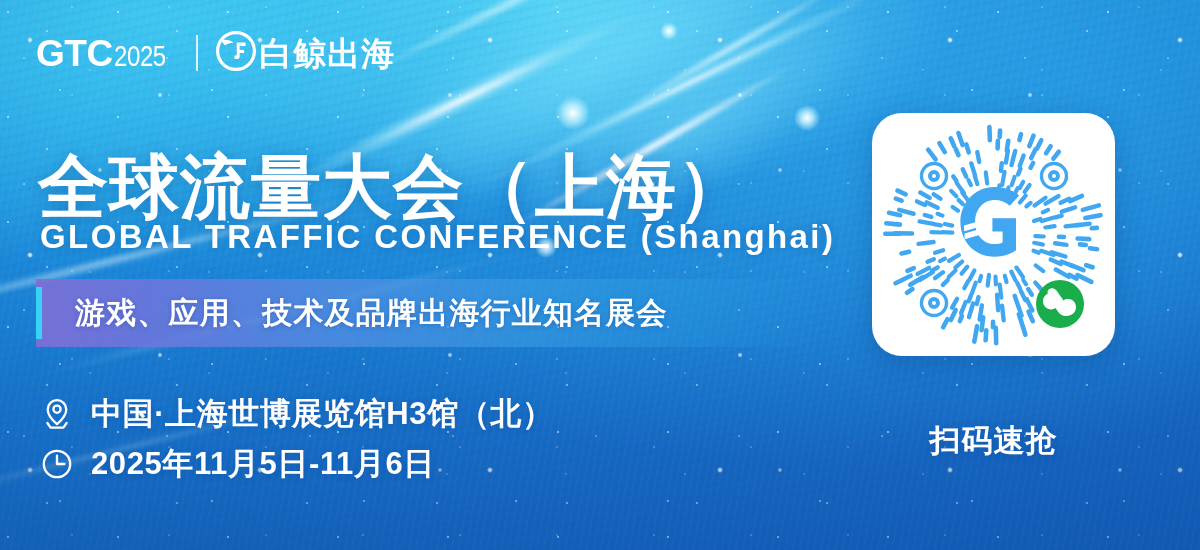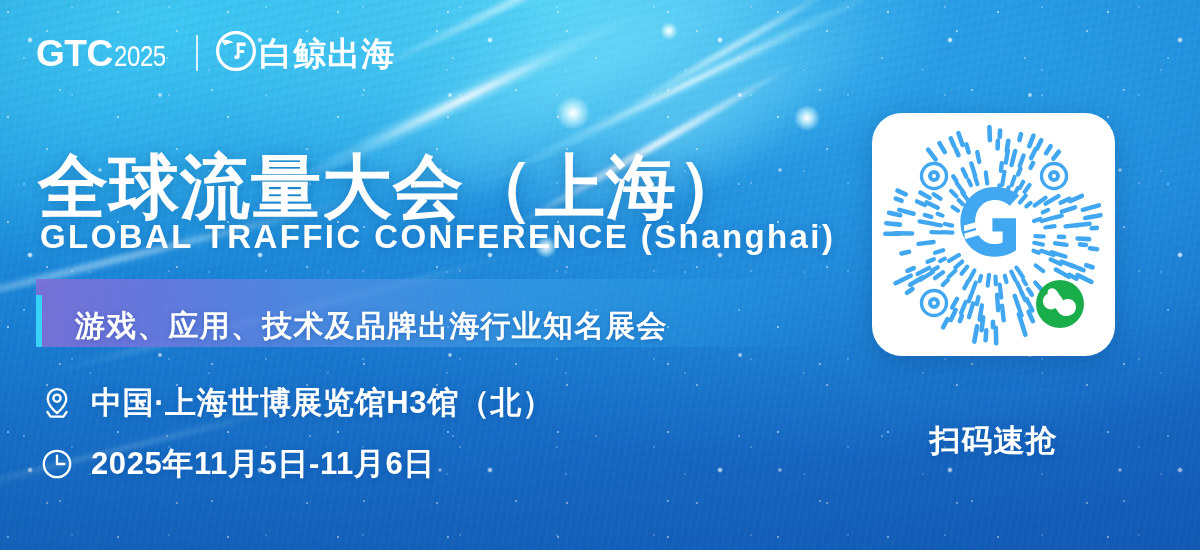--- a/index.html
+++ b/index.html
@@ -146,39 +146,39 @@
   #tagline-band {
     position:absolute; left:36px; top:279px;
     width:790px; height:68px;
     background:linear-gradient(90deg,
       rgba(126,111,214,.92) 0%,
       rgba(108,118,220,.90) 14%,
       rgba(80,141,226,.82) 38%,
       rgba(60,160,230,.55) 62%,
       rgba(45,170,235,.22) 84%,
       rgba(40,175,238,0) 100%);
-    display:flex; align-items:flex-end;
+    display:flex; align-items:center;
   }
   #tagline-band .accent {
     width:6px; height:52px; background:#37d2f5; flex:0 0 auto;
   }
   #tagline-text {
     margin-left:33px;
     font-size:30px; font-weight:bold; color:#fff;
     letter-spacing:1.2px; white-space:nowrap;
     text-shadow:0 1px 5px rgba(20,60,140,.35);
   }
 
   
   .info-row {
     position:absolute; left:40px;
     display:flex; align-items:center; gap:17px;
     color:#fff;
   }
-  #info-location { top:382px; }
+  #info-location { top:393px; }
   #info-date     { top:443px; }
   .info-text {
     font-size:31px; font-weight:bold; letter-spacing:.6px;
     white-space:nowrap;
     text-shadow:0 1px 7px rgba(10,60,135,.3);
   }
   .ico { width:34px; height:34px; flex:0 0 auto; }
 
   
   #qr-block {

